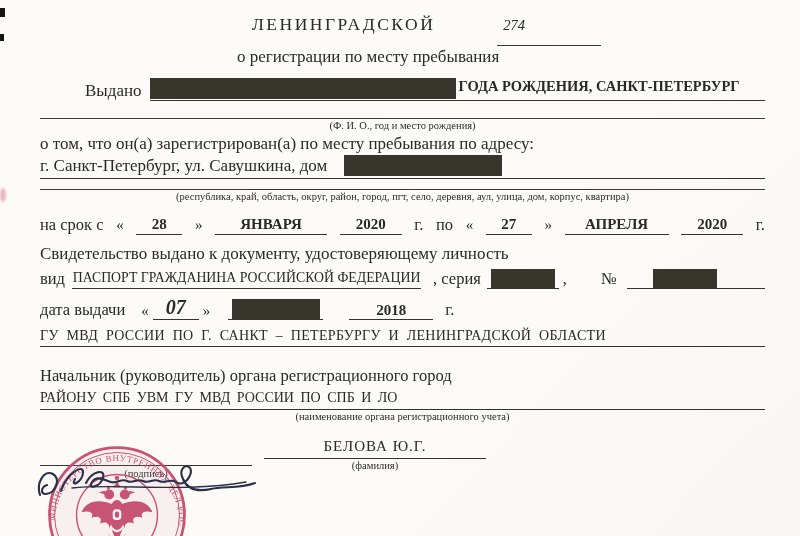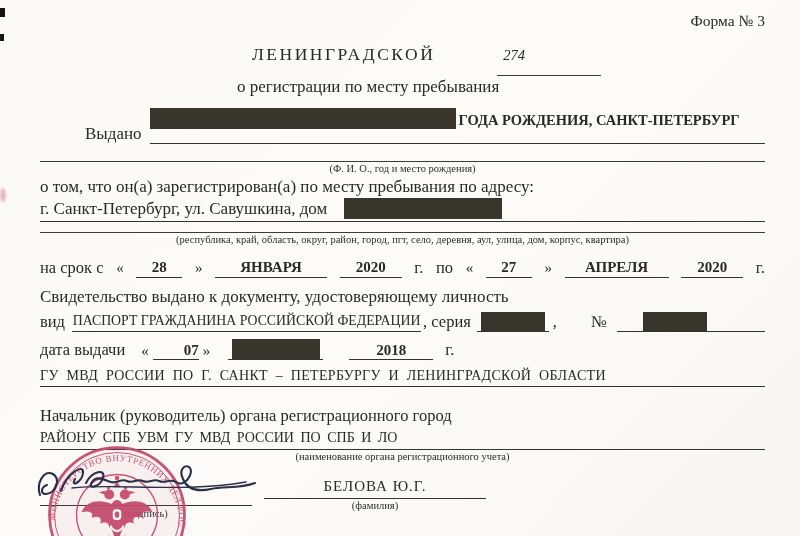--- a/index.html
+++ b/index.html
@@ -13,47 +13,47 @@
   .a1{left:0;top:8px;width:5px;height:9px;}
   .a2{left:0;top:34px;width:4px;height:7px;}
   .a3{position:absolute;left:0;top:188px;width:6px;height:14px;background:#e9b7c0;border-radius:50%;filter:blur(1px);}
   .form-label{padding-top:12px;text-align:right;font-size:15.5px;}
   .title-row{display:flex;align-items:baseline;margin-top:14px;}
   .title{margin-left:212px;font-size:17.5px;letter-spacing:2.5px;}
   .num-field{margin-left:62px;width:98px;border-bottom:1.5px solid #3c3b38;font-size:14.5px;padding:0 0 11px 6px;font-style:italic;}
   .subtitle{margin:1px 0 0 197px;font-size:17px;}
   .issued-row{display:flex;align-items:flex-end;margin:11px 0 0 45px;}
   .issued-label{font-size:17px;margin-right:8px;}
-  .field-line{flex:1;border-bottom:1.5px solid #34332f;display:flex;align-items:flex-end;padding-bottom:14px;}
+  .field-line{flex:1;border-bottom:1.5px solid #34332f;display:flex;align-items:flex-start;padding-bottom:1px;}
   .redaction{background:#37352c;}
   .red-name{width:306px;height:21px;}
   .issued-suffix{font-weight:bold;font-size:14.5px;padding-left:3px;white-space:nowrap;}
   .rule-full{border-top:1.5px solid #3c3b38;margin-top:17px;}
   .caption{font-size:10.5px;text-align:center;color:#2e2c29;margin-top:1px;}
   .intro{font-size:17px;margin-top:3px;}
   .addr-row{display:flex;align-items:flex-end;border-bottom:1.5px solid #34332f;margin-top:1px;padding-bottom:2px;font-size:17px;gap:15px;}
   .red-house{width:158px;height:21px;margin-left:2px;}
   .empty-line{border-bottom:1.5px solid #3c3b38;height:10px;}
   .period-row{display:flex;align-items:center;justify-content:space-between;margin-top:13px;font-size:16.5px;white-space:nowrap;}
   .pfield{border-bottom:1.5px solid #34332f;text-align:center;font-weight:bold;font-size:15px;padding-bottom:1px;}
   .w-day{width:46px;} .w-mon1{width:112px;} .w-yr{width:62px;} .w-mon2{width:104px;}
   .q{font-size:15px;}
   .doc-intro{font-size:17px;margin-top:9px;}
   .doc-row{display:flex;align-items:flex-end;margin-top:5px;font-size:16.5px;white-space:nowrap;}
   .doc-type-field{border-bottom:1.5px solid #34332f;width:349px;text-align:center;font-size:13.8px;margin-left:7px;padding-bottom:2px;}
-  .series-label{margin-left:2px;font-family:Liberation Serif, serif;}
+  .series-label{margin-left:12px;font-family:Liberation Serif, serif;}
   .series-field{border-bottom:1.5px solid #34332f;width:72px;margin-left:6px;display:flex;justify-content:center;}
   .red-series{width:64px;height:19px;}
   .comma{margin-left:4px;}
   .nosign{margin-left:34px;}
   .docnum-field{flex:1;border-bottom:1.5px solid #34332f;margin-left:10px;display:flex;}
   .red-docnum{width:64px;height:19px;margin-left:26px;}
   .date-row{display:flex;align-items:flex-end;margin-top:7px;font-size:16.5px;white-space:nowrap;}
   .date-q1{margin-left:16px;}
-  .issue-day-field{border-bottom:1.5px solid #34332f;width:46px;text-align:right;font-weight:bold;font-size:15px;margin:0 4px;}
+  .issue-day-field{border-bottom:1.5px solid #34332f;width:46px;text-align:center;font-weight:bold;font-size:20px;margin:0 4px;font-style:italic;}
   .month-field{border-bottom:1.5px solid #34332f;width:95px;margin-left:18px;display:flex;justify-content:center;}
   .red-month{width:88px;height:20px;}
   .issue-year-field{border-bottom:1.5px solid #34332f;width:84px;text-align:center;font-weight:bold;font-size:15px;margin-left:26px;}
   .g-abbr{margin-left:12px;}
   .issuer-line{margin-top:8px;border-bottom:1.5px solid #34332f;padding-bottom:2px;font-size:14px;word-spacing:4px;letter-spacing:.3px;}
   .head-row{display:flex;align-items:flex-end;margin-top:19px;font-size:16.5px;white-space:nowrap;}
   .head-field{flex:1;border-bottom:1.5px solid #34332f;margin-left:8px;font-size:14px;word-spacing:3px;padding-bottom:2px;text-align:left;padding-left:2px;}
   .head-line2{margin-top:4px;border-bottom:1.5px solid #34332f;font-size:14px;word-spacing:3px;padding-bottom:3px;}
   .sig-area{position:relative;height:70px;margin-top:8px;}
   .sig-line{position:absolute;left:0;top:35px;width:212px;border-top:1.5px solid #34332f;}
@@ -65,21 +65,20 @@
 </style>
 </head>
 <body>
 
 <div class="page">
 
   <div class="artifact a1"></div>
   <div class="artifact a2"></div>
   <div class="a3"></div>
 
-  <div class="form-label">Форма № 3</div>
 
   <div class="title-row">
     <span class="title">ЛЕНИНГРАДСКОЙ</span>
     <span class="num-field">274</span>
   </div>
   <div class="subtitle">о регистрации по месту пребывания</div>
 
   <div class="issued-row">
     <span class="issued-label">Выдано</span>
     <span class="field-line">

